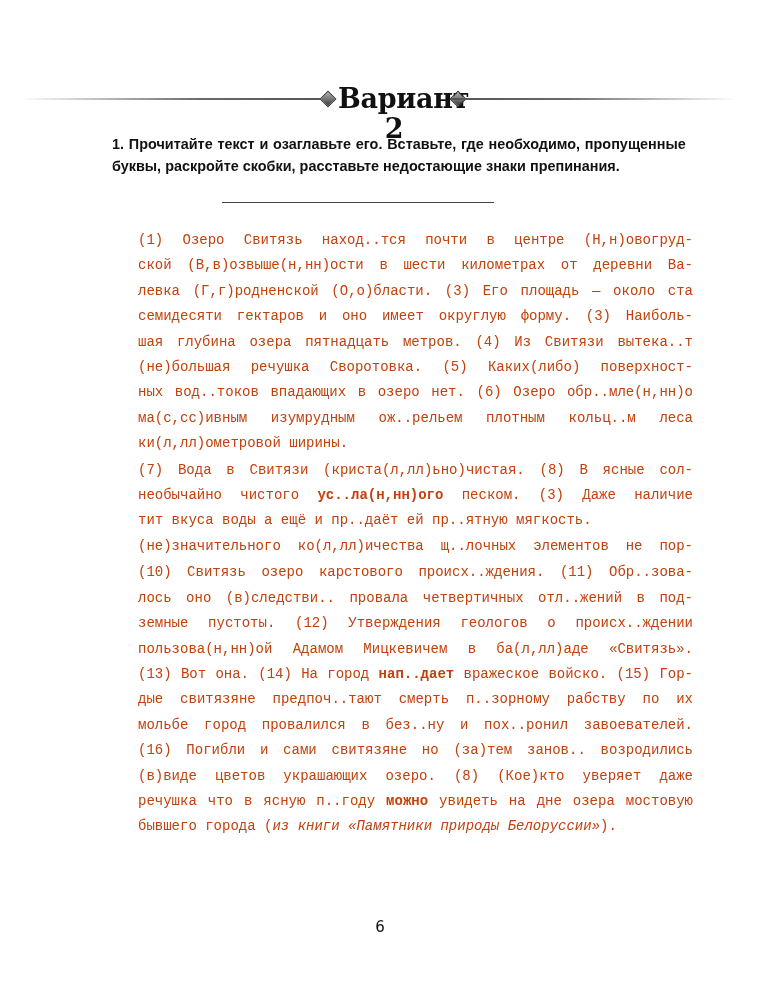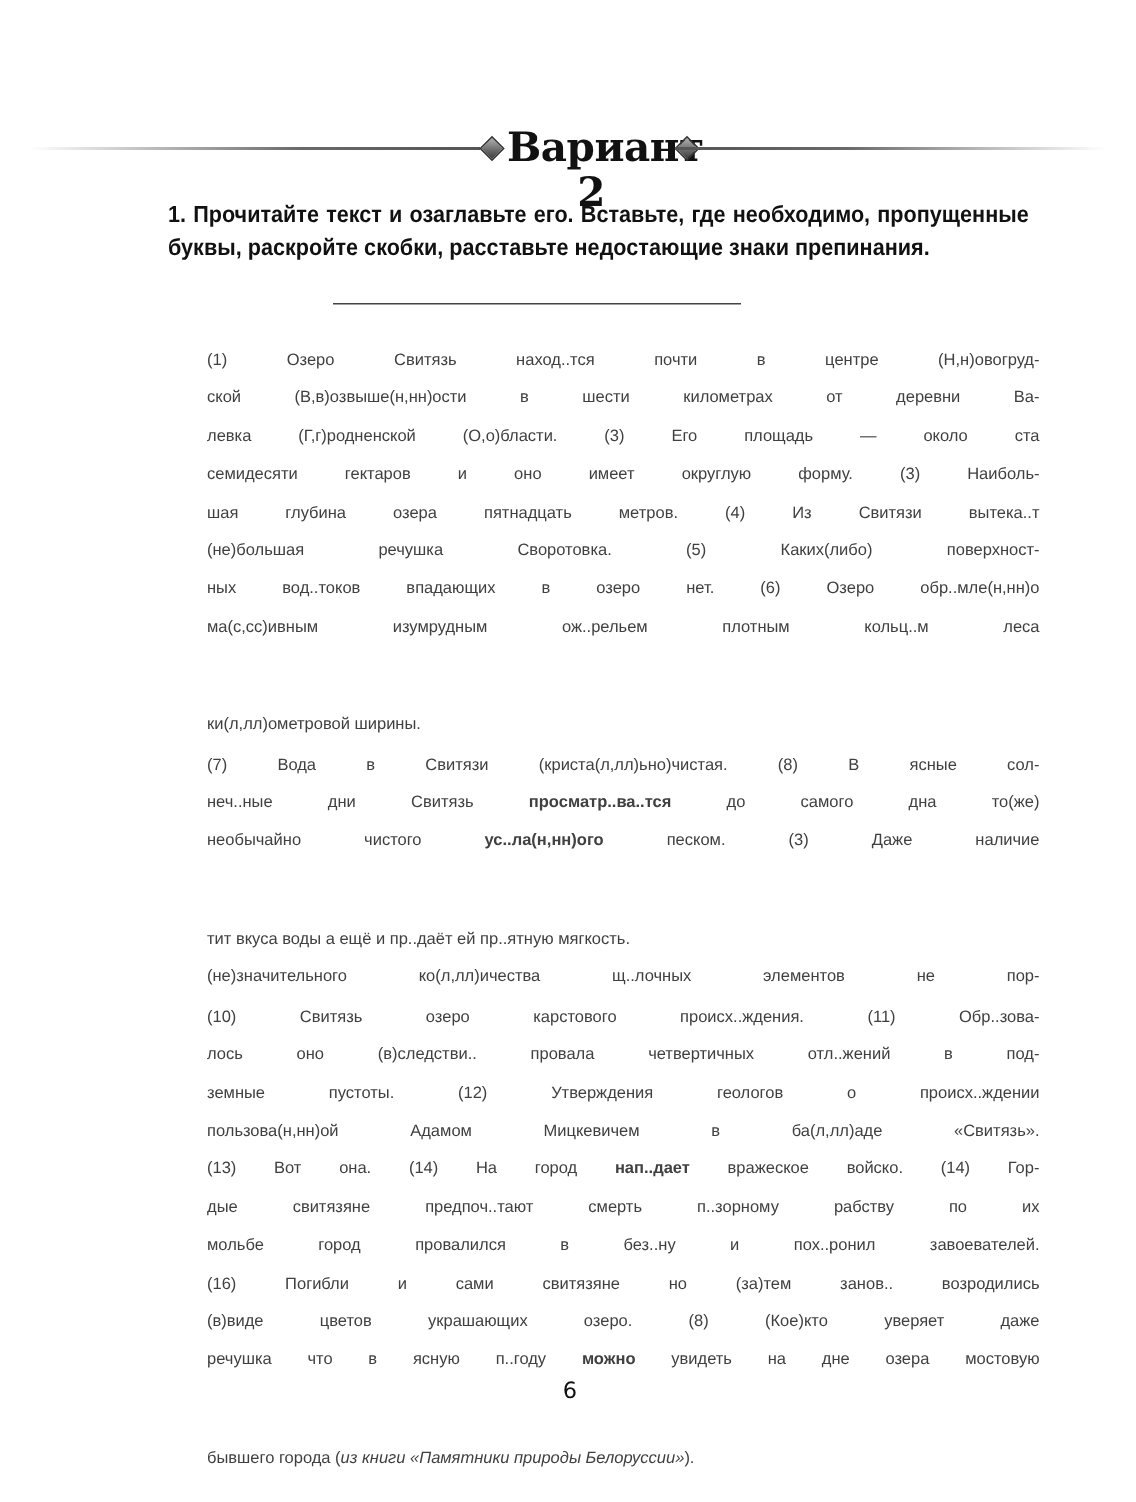--- a/index.html
+++ b/index.html
@@ -12,24 +12,24 @@
     background: linear-gradient(135deg, #b0b0b0, #3a3a3a); border: 1px solid #333; }
   .diamond.l { left: 302px; }
   .diamond.r { left: 432px; }
   .title { position: absolute; left: 318px; top: 0; width: 112px; text-align: center;
     font-family: "DejaVu Serif", serif; font-weight: bold; font-size: 27px; line-height: 30px; color: #111; letter-spacing: -0.3px; }
   .task { position: absolute; left: 112px; top: 133px; width: 574px;
     font-family: "Liberation Sans", sans-serif; font-weight: bold; font-size: 15.5px; line-height: 22px;
     color: #111; text-align: justify; transform: scaleX(0.93); transform-origin: left top; width: 617px; }
   .rule { position: absolute; left: 222px; top: 202px; width: 272px; height: 1px; background: #444; }
   .text { position: absolute; left: 112px; top: 228px; width: 581px;
-    font-family: Liberation Sans, sans-serif; font-size: 11px; line-height: 25.4px; color: #404040; }
+    font-family: Liberation Mono, monospace; font-size: 14px; line-height: 25.4px; color: #c2410c; }
   .text p { margin: 0 0 1px 0; text-indent: 26px; text-align: justify; }
   .text p .line { display: block; text-align: justify; text-align-last: justify; }
-  .text p .line.last { text-align-last: left; margin-top: 40px; }
+  .text p .line.last { text-align-last: left; }
   .text p .line.first { text-indent: 26px; }
   b { font-weight: bold; }
   i { font-style: italic; }
   .pageno { position: absolute; left: 370px; top: 918px; width: 20px; text-align: center;
     font-family: "DejaVu Sans", sans-serif; font-size: 15px; color: #111; }
 </style>
 </head>
 <body>
 
 <div class="header">
@@ -51,31 +51,30 @@
       <span class="line"><span>левка (Г,г)родненской (О,о)бласти. (3) Его площадь — около ста</span></span>
       <span class="line"><span>семидесяти гектаров и оно имеет округлую форму. (3) Наиболь-</span></span>
       <span class="line"><span>шая глубина озера пятнадцать метров. (4) Из Свитязи вытека..т</span></span>
       <span class="line"><span>(не)большая речушка Своротовка. (5) Каких(либо) поверхност-</span></span>
       <span class="line"><span>ных вод..токов впадающих в озеро нет. (6) Озеро обр..мле(н,нн)о</span></span>
       <span class="line"><span>ма(с,сс)ивным изумрудным ож..рельем плотным кольц..м леса</span></span>
       <span class="line last"><span>ки(л,лл)ометровой ширины.</span></span>
     </p>
     <p>
       <span class="line first"><span>(7) Вода в Свитязи (криста(л,лл)ьно)чистая. (8) В ясные сол-</span></span>
-      <span class="line"><span>неч..ные дни Свитязь </span><b>просматр..ва..тся</b><span> до самого дна то(же)</span></span>
       <span class="line"><span>необычайно чистого </span><b>ус..ла(н,нн)ого</b><span> песком. (3) Даже наличие</span></span>
       <span class="line last"><span>тит вкуса воды а ещё и пр..даёт ей пр..ятную мягкость.</span></span>
       <span class="line"><span>(не)значительного ко(л,лл)ичества щ..лочных элементов не пор-</span></span>
     </p>
     <p>
       <span class="line first"><span>(10) Свитязь озеро карстового происх..ждения. (11) Обр..зова-</span></span>
       <span class="line"><span>лось оно (в)следстви.. провала четвертичных отл..жений в под-</span></span>
       <span class="line"><span>земные пустоты. (12) Утверждения геологов о происх..ждении</span></span>
       <span class="line"><span>пользова(н,нн)ой Адамом Мицкевичем в ба(л,лл)аде «Свитязь».</span></span>
-      <span class="line"><span>(13) Вот она. (14) На город </span><b>нап..дает</b><span> вражеское войско. (14) Гор-</span></span>
+      <span class="line"><span>(13) Вот она. (14) На город </span><b>нап..дает</b><span> вражеское войско. (15) Гор-</span></span>
       <span class="line"><span>дые свитязяне предпоч..тают смерть п..зорному рабству по их</span></span>
       <span class="line"><span>мольбе город провалился в без..ну и пох..ронил завоевателей.</span></span>
       <span class="line"><span>(16) Погибли и сами свитязяне но (за)тем занов.. возродились</span></span>
       <span class="line"><span>(в)виде цветов украшающих озеро. (8) (Кое)кто уверяет даже</span></span>
       <span class="line"><span>речушка что в ясную п..году </span><b>можно</b><span> увидеть на дне озера мостовую</span></span>
       <span class="line last"><span>бывшего города (</span><i>из книги «Памятники природы Белоруссии»</i><span>).</span></span>
     </p>
   </div>
 
 <div class="pageno">6</div>

